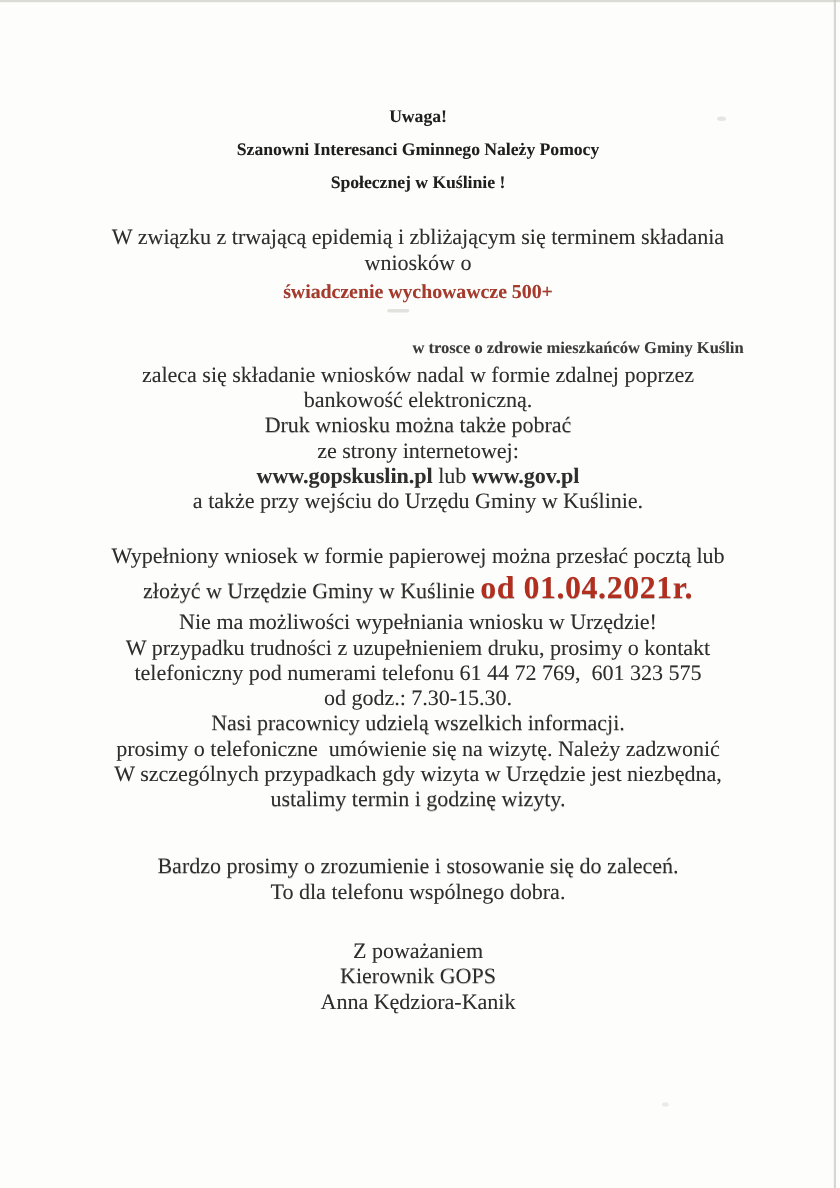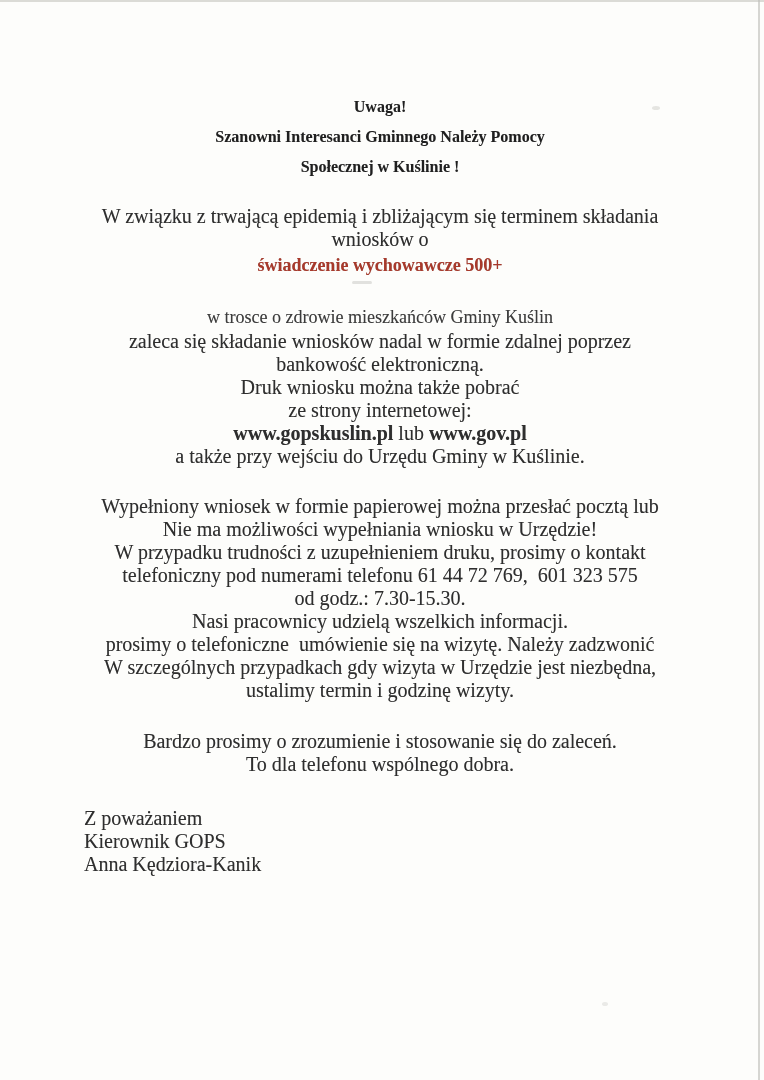--- a/index.html
+++ b/index.html
@@ -41,40 +41,41 @@
   .para-intro { margin-top: 23px; }
   .benefit-line {
     font-size: 18px;
     line-height: 29px;
     font-weight: bold;
     color: var(--accent-red, #a8392b);
     white-space: pre-wrap;
   }
   .care-line {
     margin-top: 25px;
-    font-size: 18px;
+    font-size: 15px;
     line-height: 25px;
-    font-weight: normal;
+    font-weight: bold;
     color: #3c3c3c;
     white-space: pre-wrap;
+    text-align: right;
   }
   .para-remote { }
   .url-strong { font-weight: bold; }
   .para-paper { margin-top: 27px; }
   .date-line { line-height: 34px; }
   .date-value {
     font-size: 29px;
     font-weight: bold;
     color: var(--date-red, #b22e1f);
     letter-spacing: 0.5px;
   }
-  .para-closing { margin-top: 28px; }
+  .para-closing { margin-top: 38px; }
   .signature {
     margin-top: 31px;
-    text-align: left;
+    text-align: center;
   }
 </style>
 </head>
 <body>
 
 <div class="page">
 
   <div class="artifact top-edge"></div>
   <div class="artifact right-edge"></div>
   <div class="artifact smudge-dash"></div>
@@ -101,20 +102,21 @@
       <div class="line">zaleca się składanie wniosków nadal w formie zdalnej poprzez</div>
       <div class="line">bankowość elektroniczną.</div>
       <div class="line">Druk wniosku można także pobrać</div>
       <div class="line">ze strony internetowej:</div>
       <div class="line"><span class="url-strong">www.gopskuslin.pl</span><span> lub </span><span class="url-strong">www.gov.pl</span></div>
       <div class="line">a także przy wejściu do Urzędu Gminy w Kuślinie.</div>
     </div>
 
     <div class="para-paper">
       <div class="line">Wypełniony wniosek w formie papierowej można przesłać pocztą lub</div>
+      <div class="line date-line"><span>złożyć w Urzędzie Gminy w Kuślinie </span><span class="date-value">od 01.04.2021r.</span></div>
       <div class="line">Nie ma możliwości wypełniania wniosku w Urzędzie!</div>
       <div class="line">W przypadku trudności z uzupełnieniem druku, prosimy o kontakt</div>
       <div class="line">telefoniczny pod numerami telefonu 61 44 72 769,  601 323 575</div>
       <div class="line">od godz.: 7.30-15.30.</div>
       <div class="line">Nasi pracownicy udzielą wszelkich informacji.</div>
       <div class="line">prosimy o telefoniczne  umówienie się na wizytę. Należy zadzwonić</div>
       <div class="line">W szczególnych przypadkach gdy wizyta w Urzędzie jest niezbędna,</div>
       <div class="line">ustalimy termin i godzinę wizyty.</div>
     </div>
 

